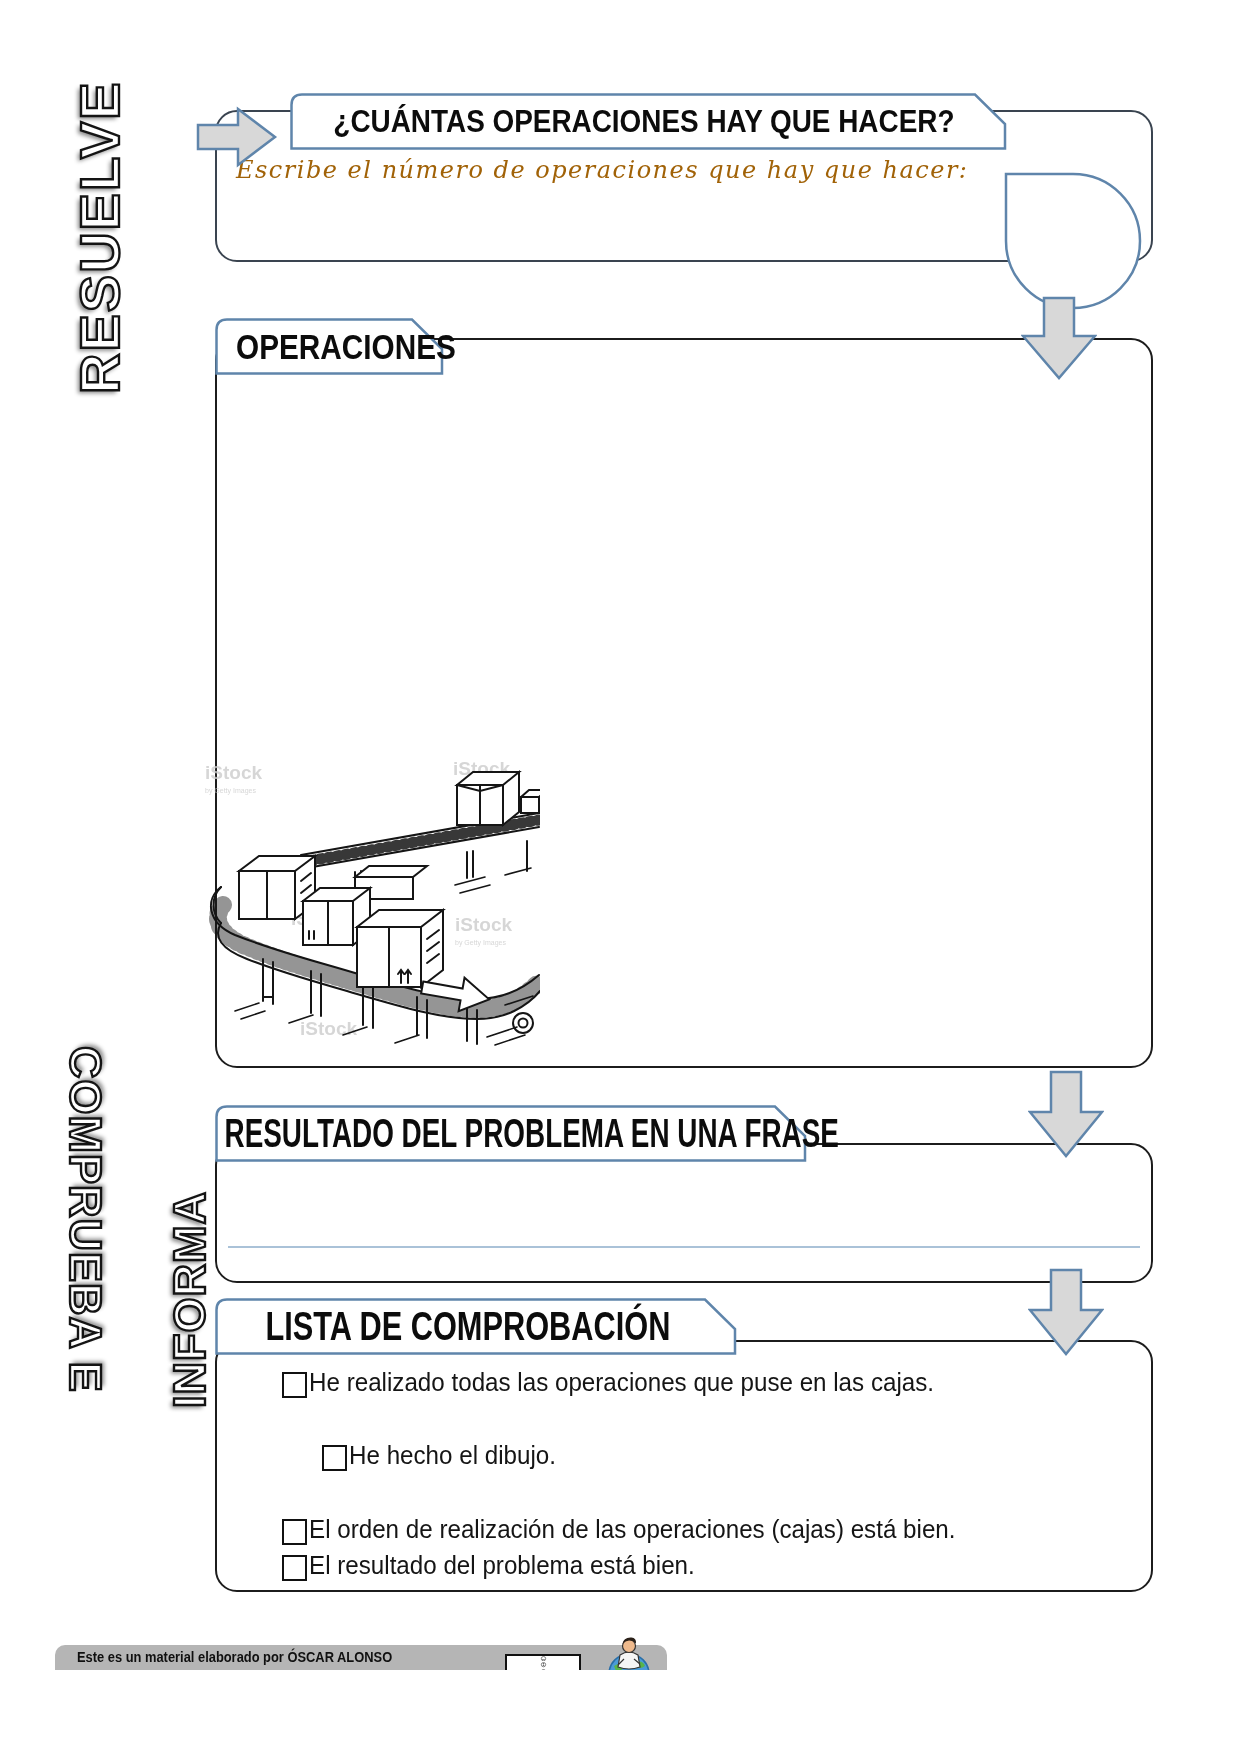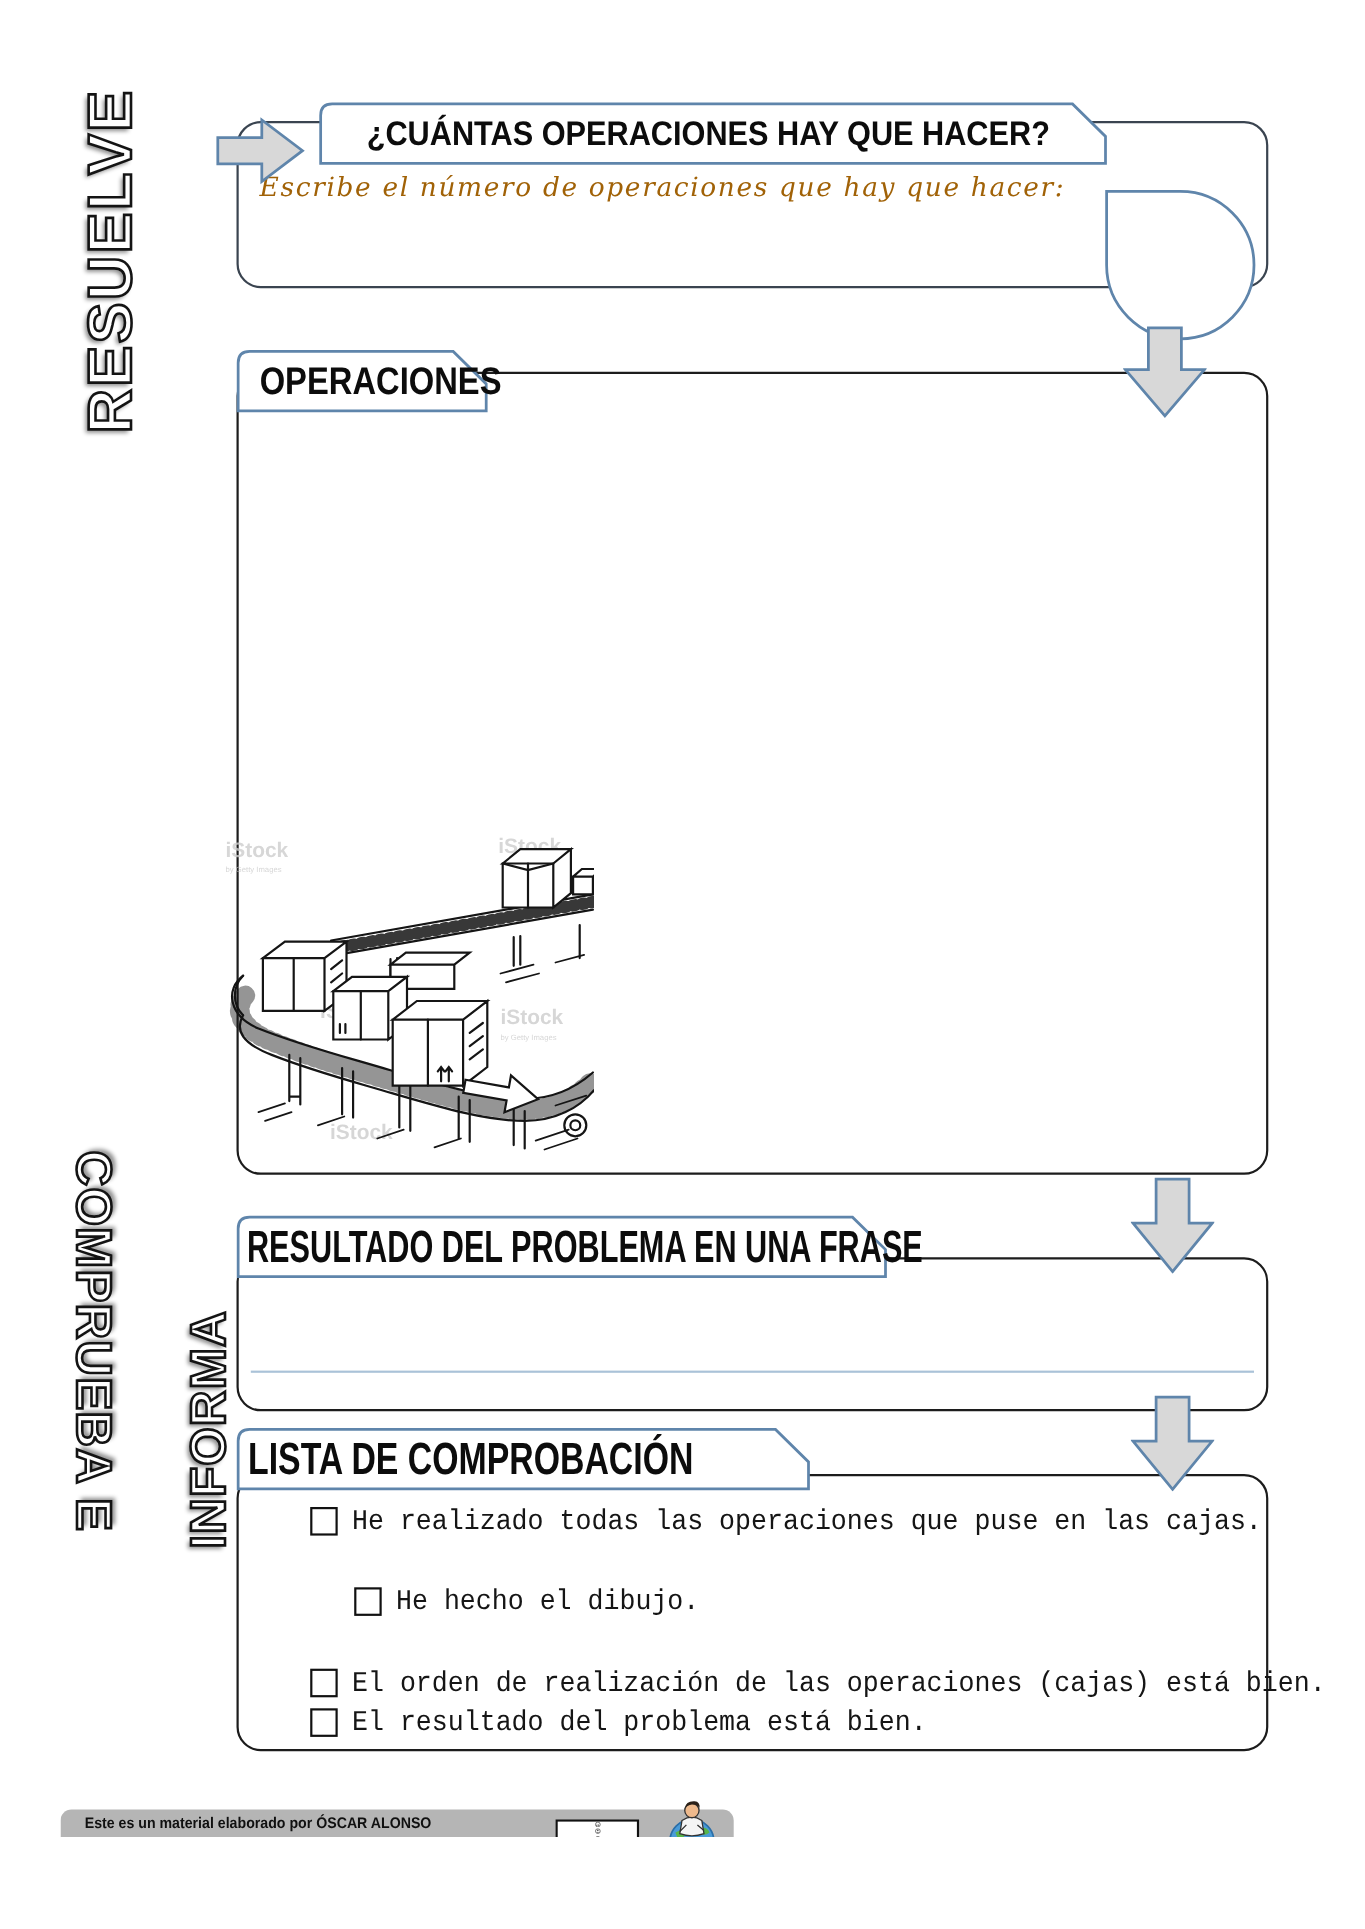--- a/index.html
+++ b/index.html
@@ -16,21 +16,21 @@
   
   .banner{position:absolute;height:57px;z-index:6;}
   .banner svg{position:absolute;left:0;top:0;overflow:visible;}
   .banner .bt{position:relative;display:block;line-height:57px;font-weight:bold;color:#0c0c0c;white-space:nowrap;}
   #banner-question{left:290px;top:93px;width:770px;}
   #banner-question .bt{width:715px;text-align:center;font-size:31px;transform:scaleX(.90);transform-origin:45% 50%;}
   #banner-operations{left:215px;top:318px;width:282px;}
   #banner-operations .bt{width:255px;text-align:center;font-size:35px;transform:scaleX(.85);transform-origin:55% 50%;}
   #banner-result{left:215px;top:1105px;width:645px;}
   #banner-result .bt{font-size:41px;padding-left:14px;transform:scaleX(.68);transform-origin:left center;}
-  #banner-checklist{left:215px;top:1298px;width:575px;}
+  #banner-checklist{left:215px;top:1298px;width:575px;padding-left:40px;}
   #banner-checklist .bt{font-size:41px;padding-left:14px;transform:scaleX(.75);transform-origin:left center;}
 
   
   .vert{position:absolute;z-index:2;}
   .vert span{display:block;height:100%;writing-mode:vertical-rl;transform:rotate(180deg);
              font-weight:bold;color:#fff;white-space:pre;line-height:1.15;
              -webkit-text-stroke:2.4px #141414;
              text-shadow:-3px -3px 4px rgba(0,0,0,.45);}
   #vert-resuelve{left:68px;top:82px;height:312px;}
   #vert-resuelve span{font-size:56px;letter-spacing:2px;}
@@ -38,21 +38,21 @@
   #vert-comprueba span{font-size:45px;letter-spacing:1px;}
 
   
   .shape{position:absolute;}
   .prompt{position:absolute;left:236px;top:156px;font-family:"DejaVu Serif",serif;font-style:italic;
           font-size:24px;letter-spacing:1.5px;color:#a16207;z-index:2;white-space:nowrap;}
   .result-line{position:absolute;left:228px;top:1246px;width:912px;height:2px;background:#aac2d8;z-index:2;}
   .answer-slot{position:absolute;left:0;top:0;width:100%;height:100%;}
 
   
-  .chk-row{position:absolute;left:282px;display:flex;align-items:center;gap:13px;z-index:3;height:30px;font-family:Liberation Mono, monospace;}
+  .chk-row{position:absolute;left:282px;display:flex;align-items:flex-end;gap:2px;z-index:3;height:30px;}
   .chk-box{width:25px;height:26px;border:2.5px solid #111;background:#fff;flex:none;box-sizing:border-box;}
   .chk-label{font-size:26px;color:#151515;white-space:nowrap;transform:scaleX(.93);transform-origin:left center;}
 
   
   #footer{position:absolute;left:55px;top:1633px;width:615px;height:37px;overflow:hidden;z-index:8;}
   #footer .fbar{position:absolute;left:0;top:12px;width:612px;height:40px;background:#b5b5b5;border-radius:10px 10px 0 0;}
   #footer .credit{position:absolute;left:22px;top:16px;font-size:14px;font-weight:bold;color:#101010;
                   white-space:nowrap;transform:scaleX(.92);transform-origin:left center;}
   #footer .badge{position:absolute;left:450px;top:21px;width:76px;height:28px;background:#fff;border:2px solid #111;
                  box-sizing:border-box;display:flex;align-items:center;justify-content:center;gap:1px;flex-direction:column;}

